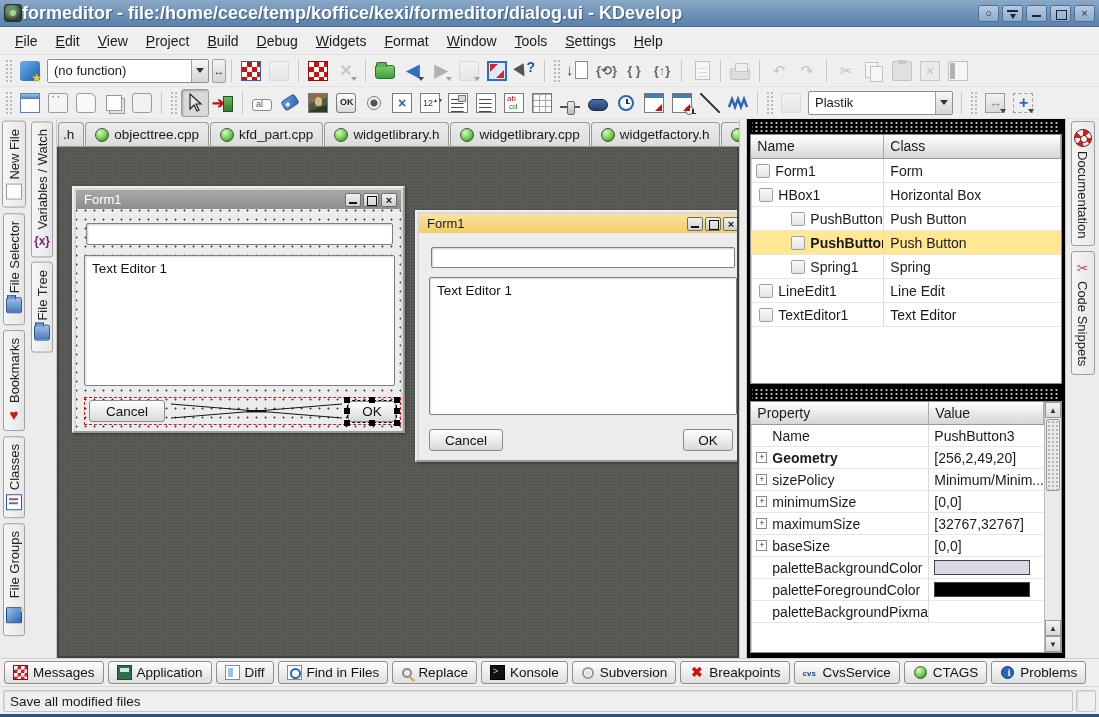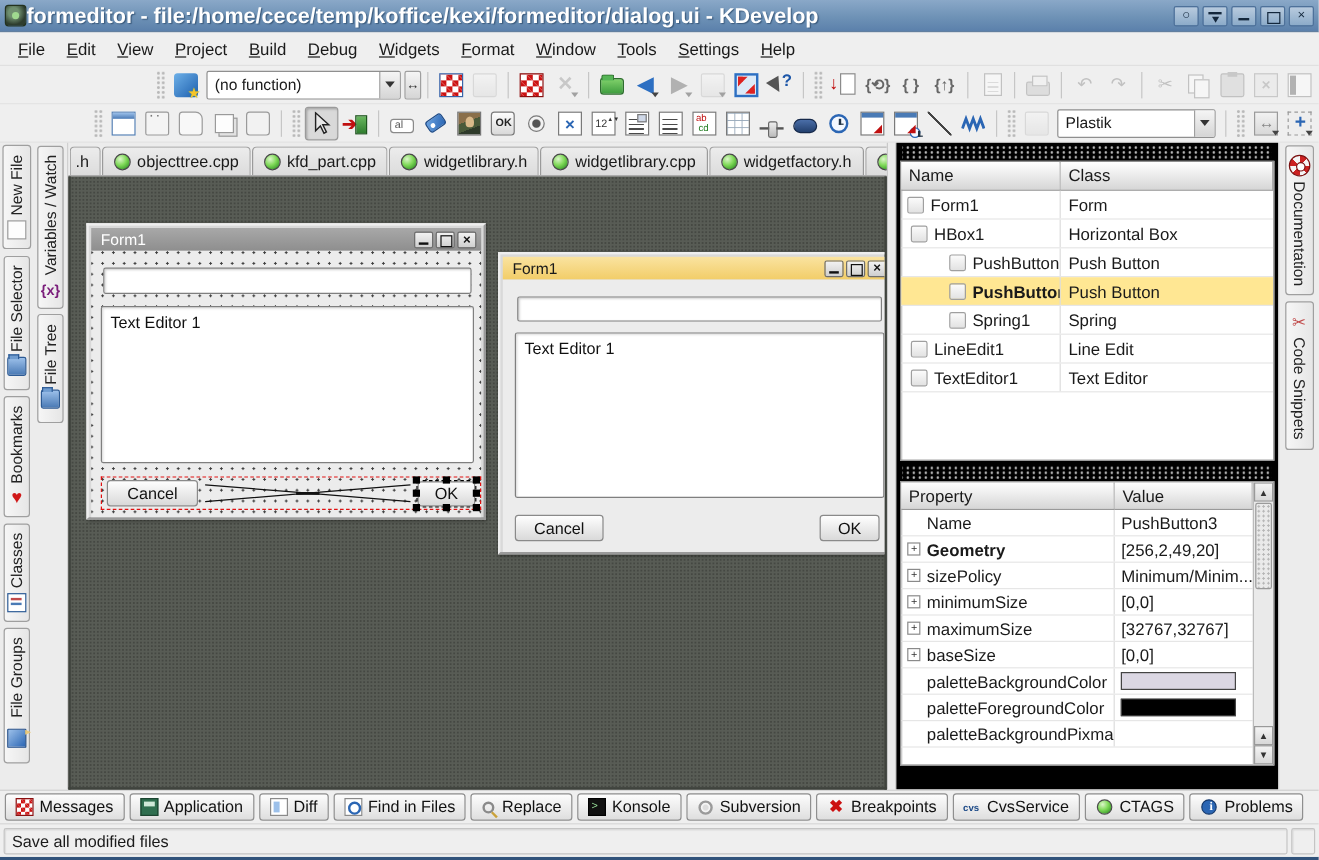--- a/index.html
+++ b/index.html
@@ -24,21 +24,21 @@
   .wb-max::after { content:""; position:absolute; left:5px; top:4px; width:9px; height:8px; border:1.5px solid #13273c; }
   .wb-shade::before { content:""; position:absolute; left:4px; top:4px; width:11px; height:2px; background:#13273c; }
   .wb-shade::after { content:""; position:absolute; left:7px; top:8px; border-left:3px solid transparent; border-right:3px solid transparent; border-top:5px solid #13273c; }
 
   
   .menubar { height:28px; flex:0 0 28px; display:flex; align-items:center; background:#efefef; padding:0 6px; border-bottom:1px solid #e0e0e0; }
   .menu-item { display:inline-block; padding:4px 9px; font-size:14px; }
   .menu-item::first-letter { text-decoration:underline; }
 
   
-  .toolbar { height:32px; flex:0 0 32px; display:flex; align-items:center; background:#efefef; padding:0 2px; border-bottom:1px solid #e2e2e2;justify-content:flex-end; }
+  .toolbar { height:32px; flex:0 0 32px; display:flex; align-items:center; background:#efefef; padding:0 2px; border-bottom:1px solid #e2e2e2; }
   .grip-v { width:8px; height:24px; margin:0 3px; background-image:radial-gradient(#b8b8b8 1px,transparent 1.3px); background-size:4px 4px; }
   .tsep { width:1px; height:22px; background:#c6c6c6; margin:0 5px; }
   .tbtn { width:28px; height:28px; display:flex; align-items:center; justify-content:center; border:1px solid transparent; border-radius:3px; position:relative; }
   .tbtn.pressed { background:#d9d9d9; border:1px solid #9b9b9b; box-shadow:inset 1px 1px 2px rgba(0,0,0,.25); }
   .tbtn.dd::after { content:""; position:absolute; right:2px; bottom:3px; border-left:3px solid transparent; border-right:3px solid transparent; border-top:4px solid #444; }
   .tbtn.dis { opacity:.45; filter:grayscale(1); }
   .ic { width:20px; height:20px; position:relative; display:inline-block; }
 
   
   .i-kdev { background:linear-gradient(135deg,#6db0e8,#1d5fae); border-radius:3px; transform:rotate(0deg); }
@@ -193,21 +193,21 @@
   .f-footer { position:absolute; display:flex; justify-content:space-between; }
 
   
   .splitter { flex:0 0 8px; background:#ececec; border-left:1px solid #c9c9c9; border-right:1px solid #c9c9c9; }
 
   
   .right-panel { flex:0 0 306px; background:#000000; display:flex; flex-direction:column; padding:0 3px; min-height:0; }
   .grip-h { height:12px; flex:0 0 12px; background-image:radial-gradient(#bdbdbd 1px,transparent 1.3px); background-size:5px 4px; background-position:2px 4px; margin:2px 2px 1px 2px; }
   .panelbox { border:1px solid #8f8f8f; background:#fff; box-shadow:inset 1px 1px 0 #d0d0d0; display:flex; flex-direction:column; overflow:hidden; }
   .objtree { flex:0 0 250px; margin-bottom:2px; }
-  .propbox { flex:1; margin-bottom:20px; min-height:0; }
+  .propbox { flex:1; margin-bottom:5px; min-height:0; }
   .thead { display:flex; flex:0 0 24px; }
   .th { background:linear-gradient(180deg,#ffffff,#d6d6d6); border-right:1px solid #aaa; border-bottom:1px solid #999; padding:3px 6px; font-size:14px; }
   .tr { display:flex; height:24px; align-items:center; border-bottom:1px solid #e6e6e6; font-size:14px; }
   .tr.sel { background:#ffe793; }
   .td-name { width:133px; border-right:1px solid #ddd; display:flex; align-items:center; overflow:hidden; white-space:nowrap; height:100%; }
   .td-class { flex:1; padding-left:6px; white-space:nowrap; overflow:hidden; }
   .widgeticon { width:14px; height:14px; border:1px solid #9f9f9f; border-radius:2px; background:linear-gradient(180deg,#fbfbfb,#e2e2e2); margin-right:5px; flex:0 0 auto; }
   .ind0 { padding-left:5px; } .ind1 { padding-left:8px; } .ind2 { padding-left:40px; }
   .bold { font-weight:bold; }
 
@@ -453,21 +453,21 @@
     <span class="tbtn">
       <svg class="ic i-spring-svg" width="20" height="20" viewBox="0 0 20 20">
           <polyline points="1,14 4,6 7,14 10,6 13,14 16,6 19,14" fill="none" stroke="#2b66b4" stroke-width="2.4"></polyline>
         </svg>
     </span>
     <span class="tsep"></span>
     <span class="grip-v"></span>
     <span class="tbtn dis">
         <span class="ic i-blank"></span>
       </span>
-    <span class="combo" style="width:132px">
+    <span class="combo" style="width:145px">
       <span class="cval" style="flex:1">Plastik</span>
       <span class="cbtn"></span>
     </span>
     <span class="tsep"></span>
     <span class="grip-v"></span>
     <span class="tbtn dd">
         <span class="ic i-adjust"></span>
       </span>
     <span class="tbtn dd">
         <span class="ic i-laygrid"></span>

